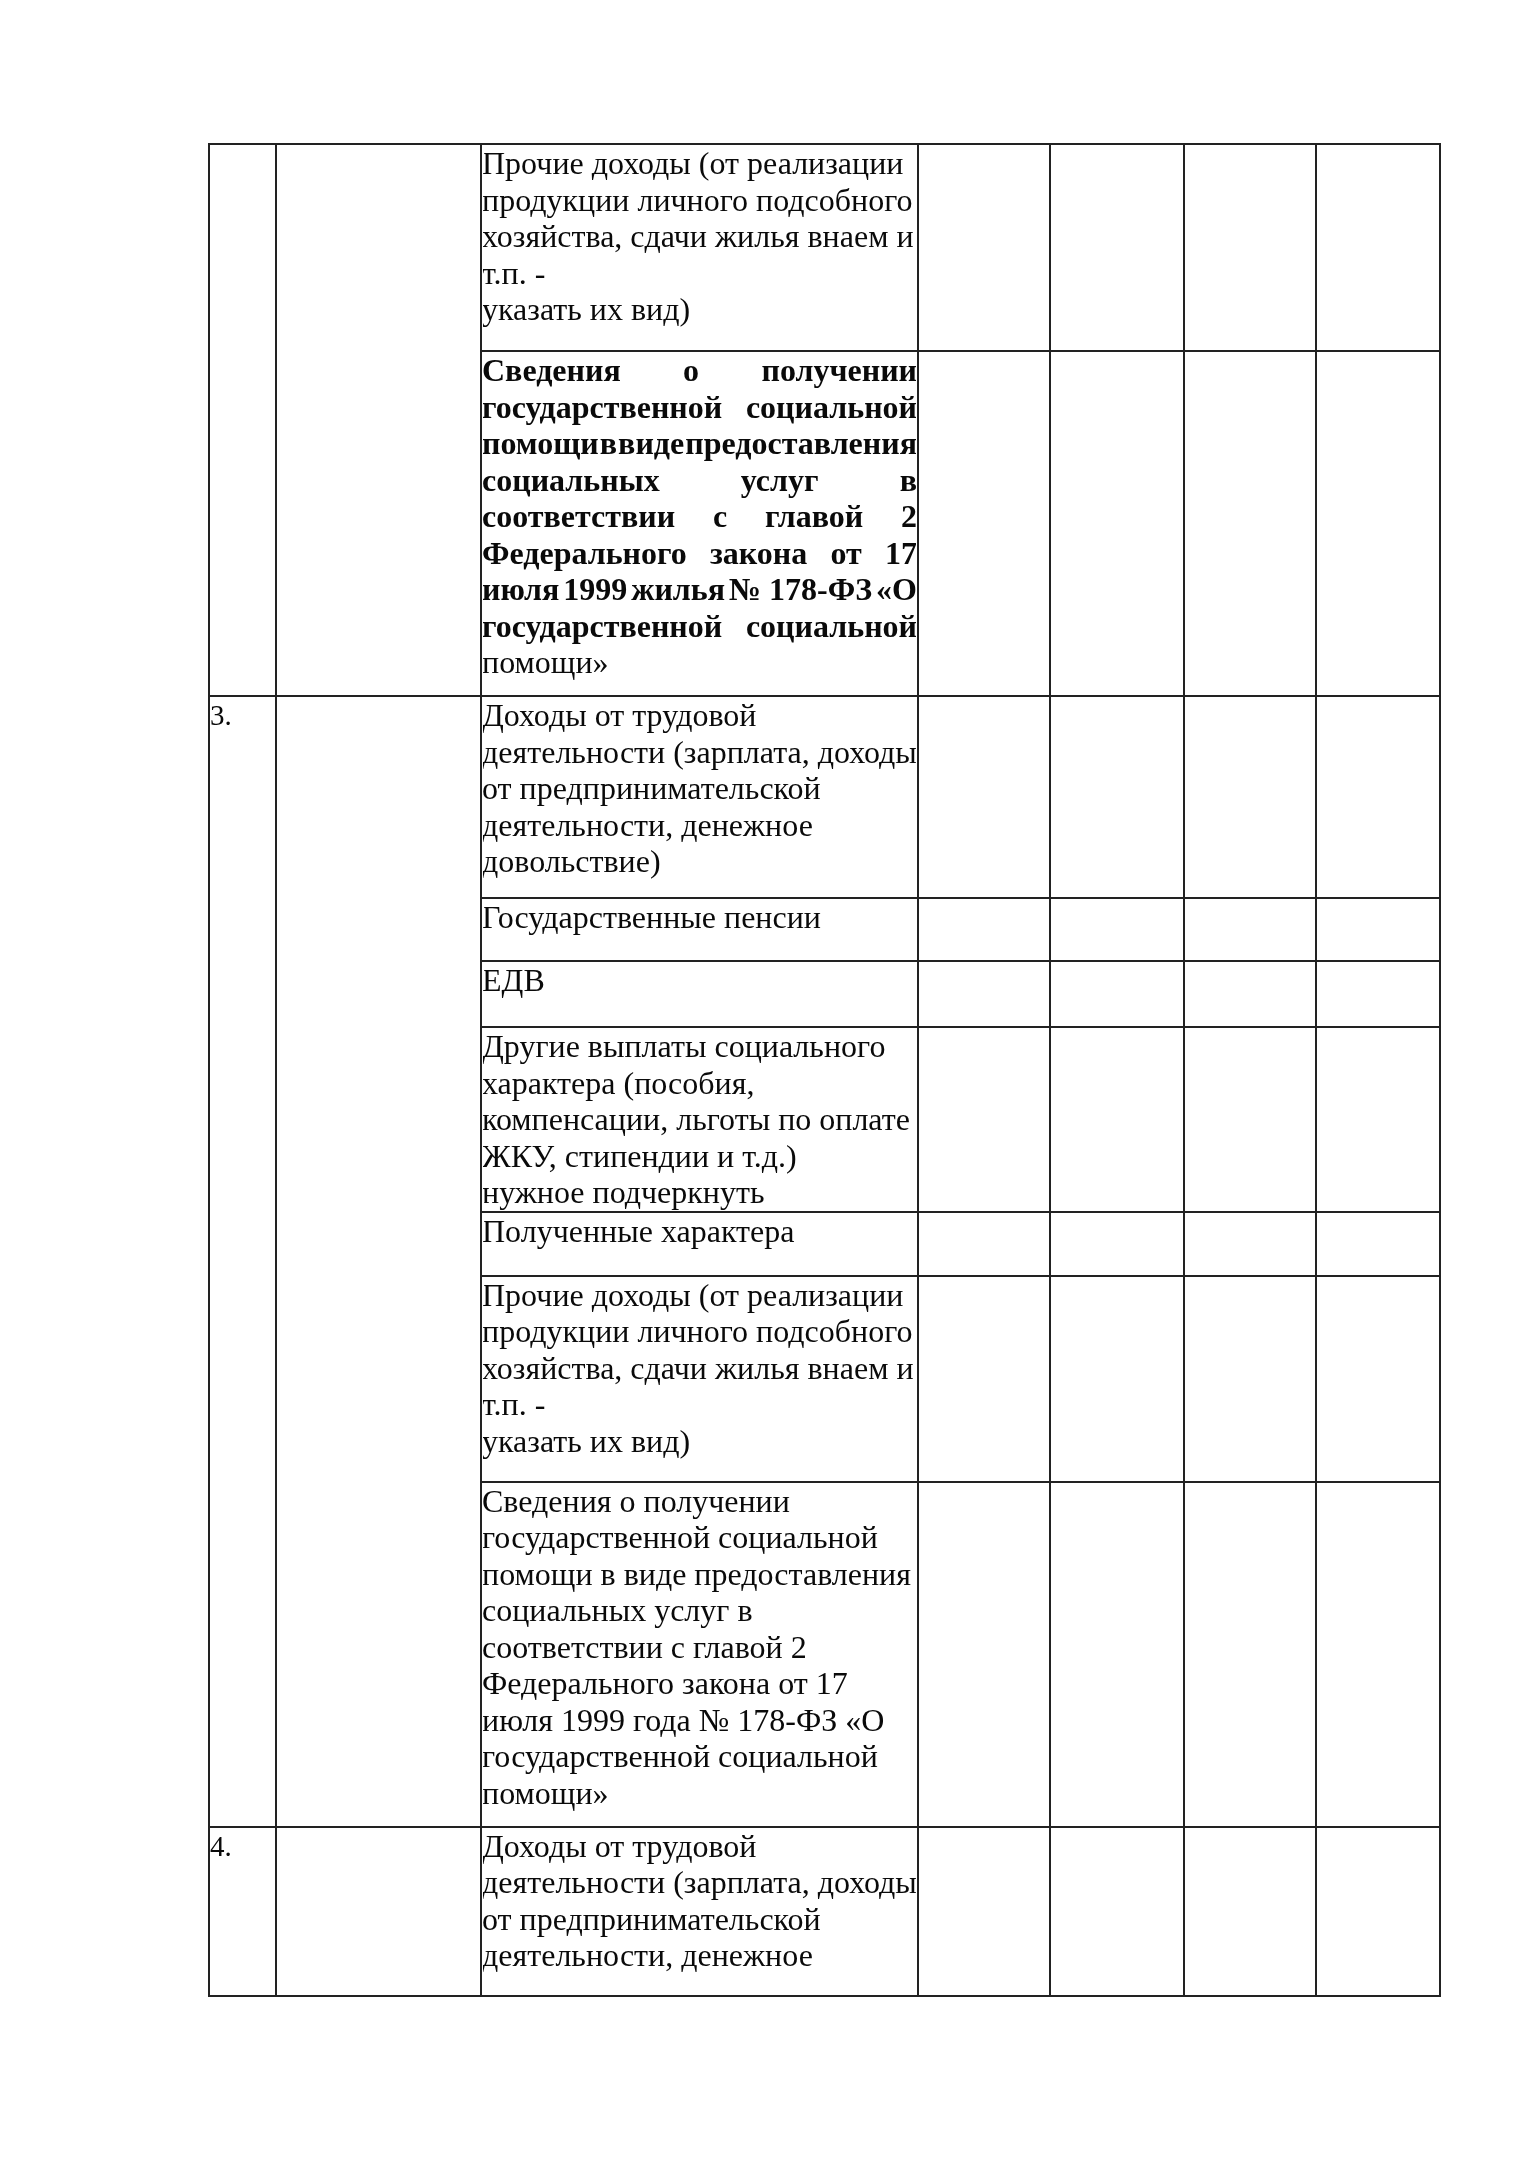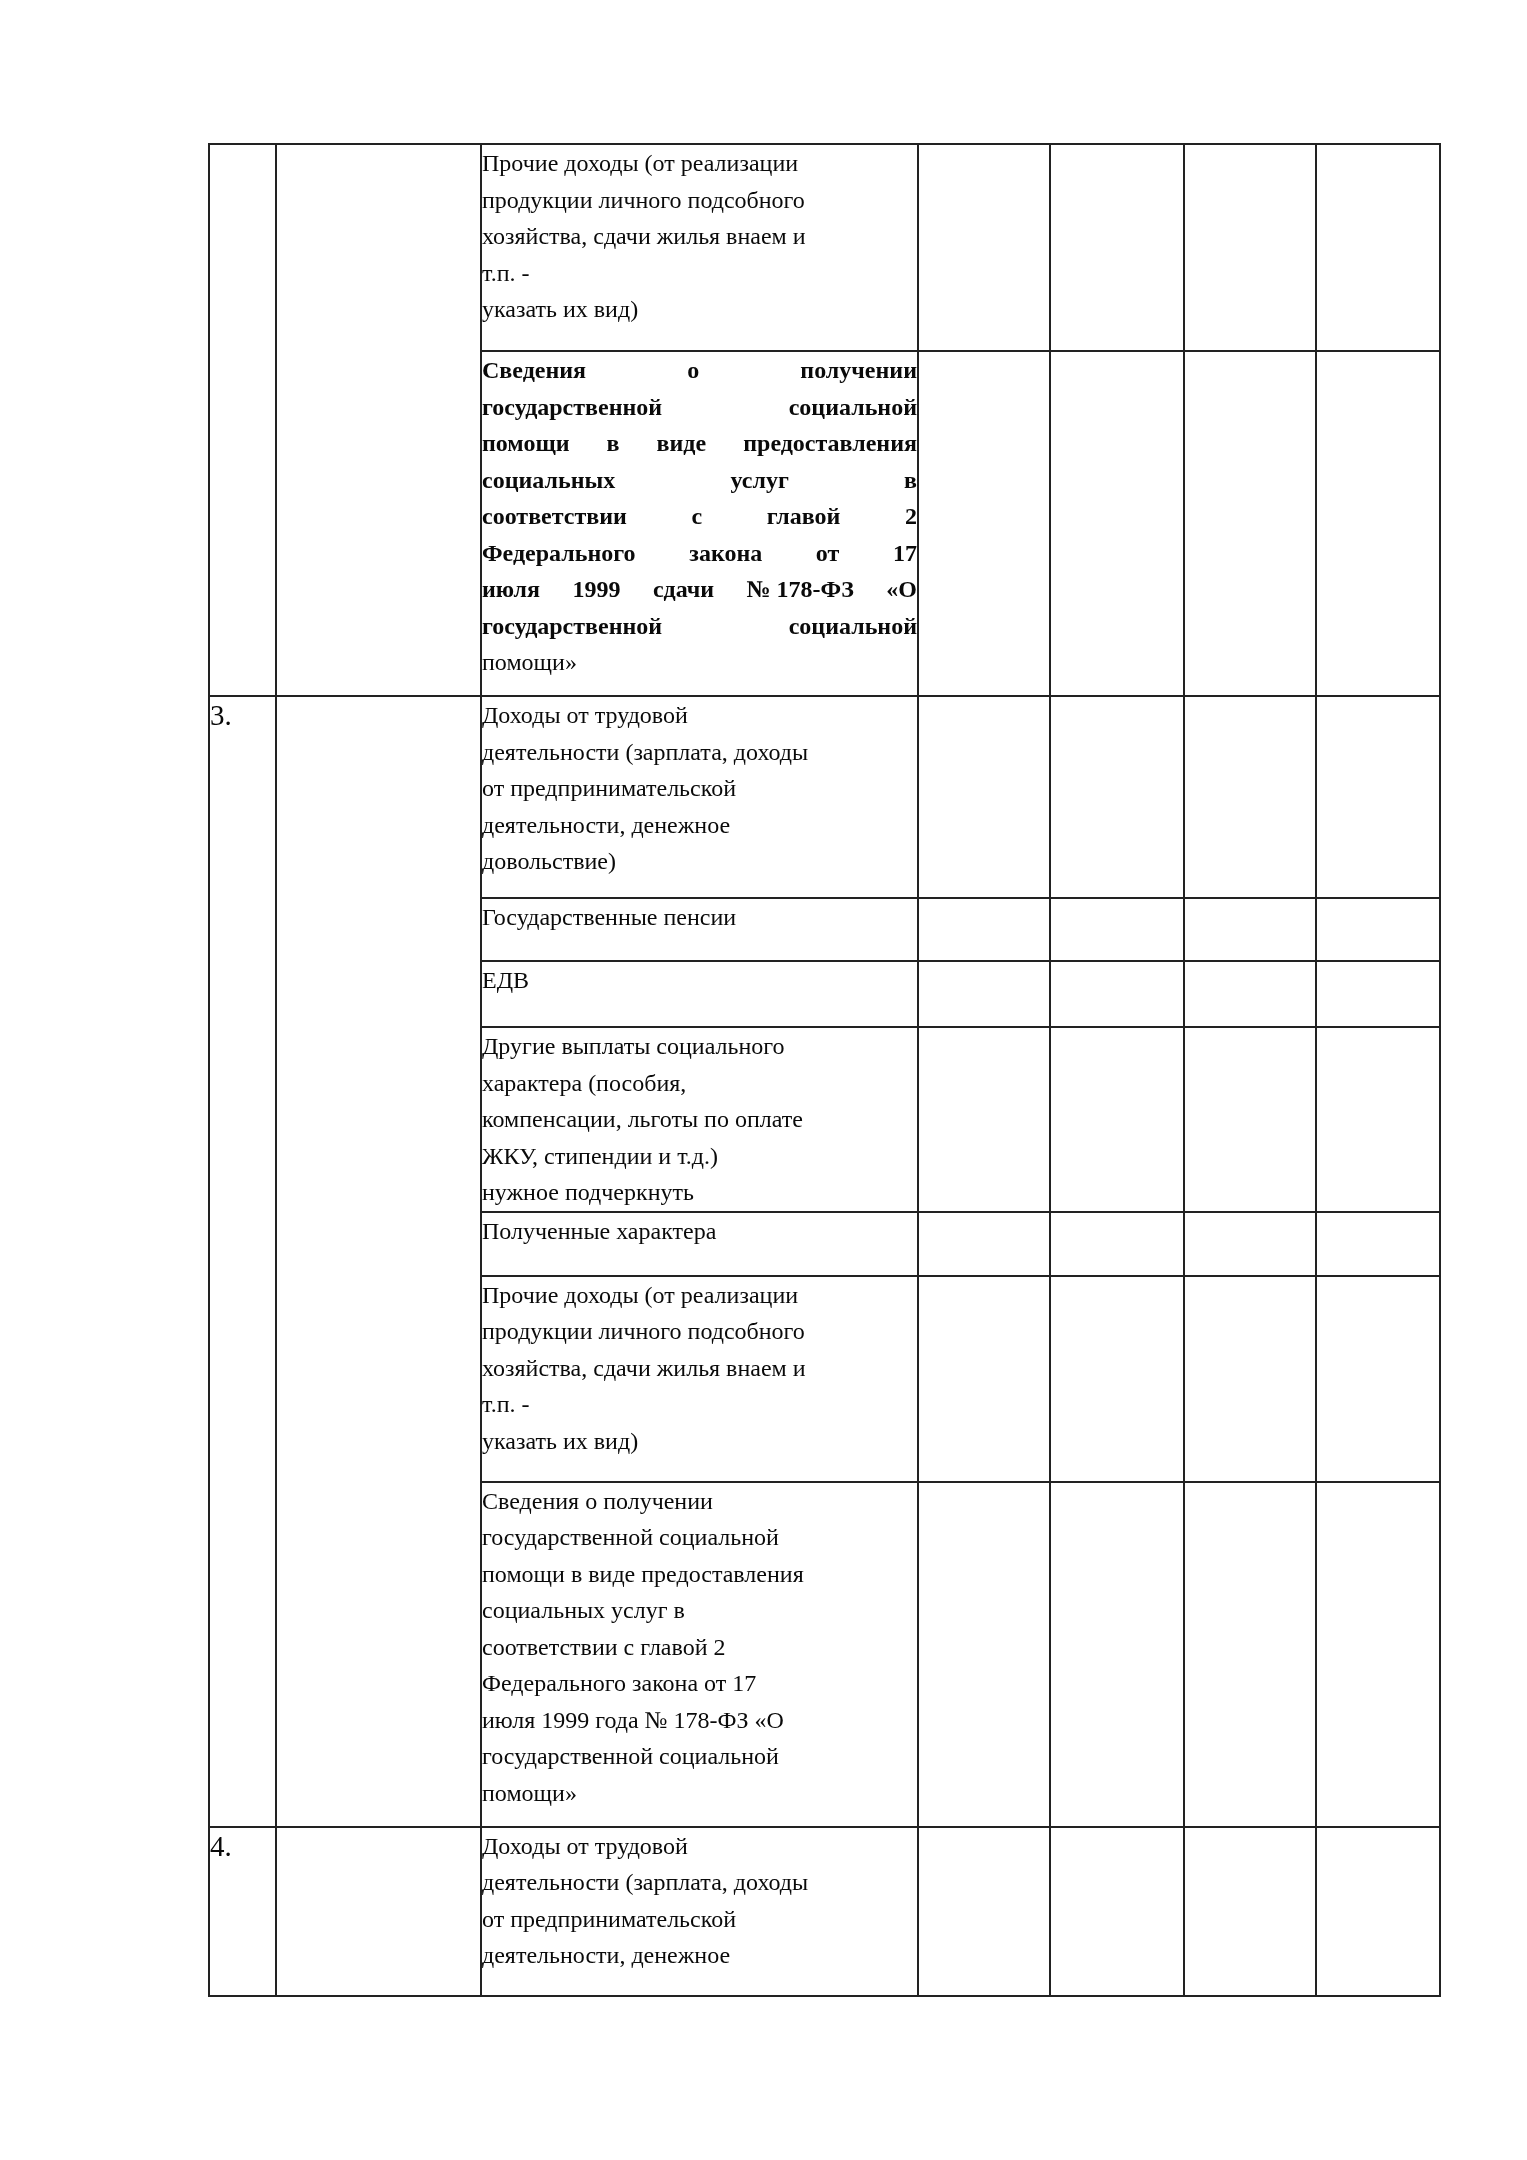--- a/index.html
+++ b/index.html
@@ -34,23 +34,24 @@
     vertical-align: top;
     padding: 0;
     overflow: hidden;
   }
   td.num {
     font-size: 29px;
     line-height: 36.5px;
     padding: 12px 2px 2px 7px;
   }
   td.txt {
-    font-size: 24px;
+    font-size: 32px;
     line-height: 36.5px;
     padding: 12px 10px 2px 8px;
+    border-radius: 15px;
   }
   td.val {
     background: #ffffff;
   }
   .ln {
     white-space: pre;
   }
   .ln.just {
     display: flex;
     justify-content: space-between;
@@ -121,21 +122,21 @@
             </div>
             <div class="ln just">
               <span>Федерального</span>
               <span>закона</span>
               <span>от</span>
               <span>17</span>
             </div>
             <div class="ln just">
               <span>июля</span>
               <span>1999</span>
-              <span>сдачи</span>
+              <span>жилья</span>
               <span>№ 178-ФЗ</span>
               <span>«О</span>
             </div>
             <div class="ln just">
               <span>государственной</span>
               <span>социальной</span>
             </div>
             <div class="ln">помощи»</div>
           </td>
           <td class="val"></td>

